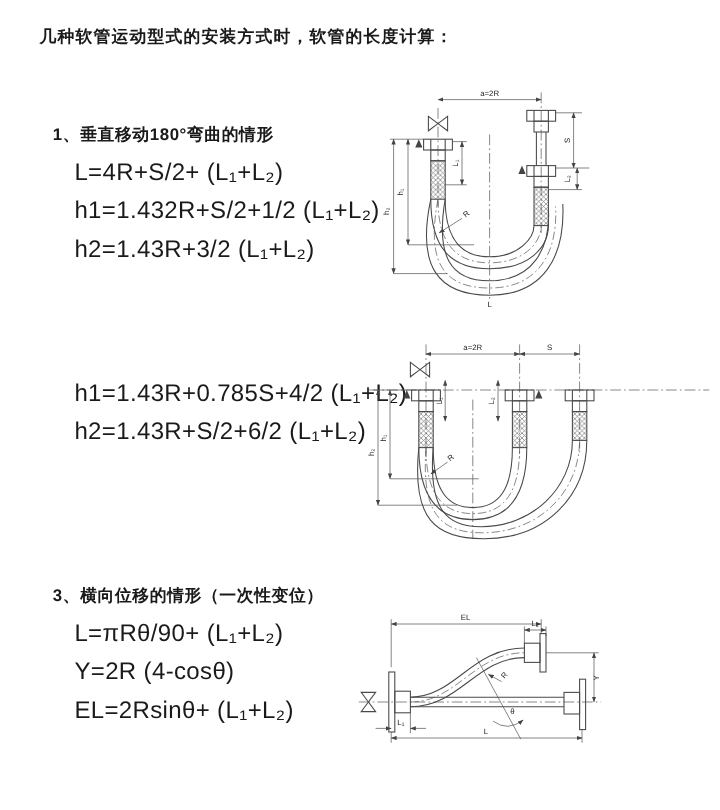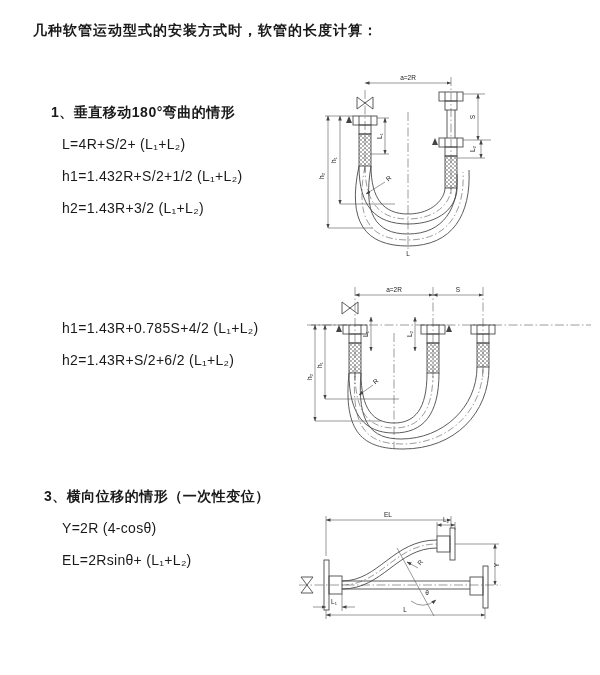--- a/index.html
+++ b/index.html
@@ -4,23 +4,23 @@
 <style>
   html,body{margin:0;padding:0;background:#fff;}
   .page{
     position:relative;width:600px;height:675px;background:#ffffff;overflow:hidden;
     font-family:"Liberation Sans","DejaVu Sans",sans-serif;color:#1a1a1a;
   }
   .title{
     position:absolute;left:33px;top:22px;font-size:14px;font-weight:700;letter-spacing:1px;
   }
   .sec{position:absolute;left:44px;}
-  .sec-heading{font-size:14px;font-weight:700;letter-spacing:0.5px;white-space:nowrap;text-align:center;}
+  .sec-heading{font-size:14px;font-weight:700;letter-spacing:0.5px;white-space:nowrap;}
   .formulas{margin:6px 0 0 18px;}
-  .formula{height:32px;display:flex;align-items:center;font-size:14px;letter-spacing:0.3px;white-space:nowrap;}
+  .formula{height:32px;display:flex;align-items:center;font-size:20px;letter-spacing:0.3px;white-space:nowrap;}
   .diag{position:absolute;}
   .diag .cl{stroke-dasharray:9 2.5 1.5 2.5;stroke-width:0.55;}
   .diag .cl2{stroke-dasharray:7 2.5 1.5 2.5;stroke-width:0.55;}
   .diag text{font-family:"Liberation Sans","DejaVu Sans",sans-serif;font-size:6.5px;fill:#222;stroke:none;}
 </style>
 </head>
 <body>
 
 <div class="page">
 
@@ -38,20 +38,21 @@
   <section class="sec" style="top:306px">
     <div class="formulas">
       <div class="formula">h1=1.43R+0.785S+4/2 (L₁+L₂)</div>
       <div class="formula">h2=1.43R+S/2+6/2 (L₁+L₂)</div>
     </div>
   </section>
 
   <section class="sec" style="top:488px">
     <div class="sec-heading">3、横向位移的情形（一次性变位）</div>
     <div class="formulas">
+      <div class="formula">L=πRθ/90+ (L₁+L₂)</div>
       <div class="formula">Y=2R (4-cosθ)</div>
       <div class="formula">EL=2Rsinθ+ (L₁+L₂)</div>
     </div>
   </section>
 
   <svg class="diag" style="left:303px;top:66px" width="280" height="192" viewBox="0 0 280 192">
     <defs>
       <pattern id="braid1" width="4" height="4" patternUnits="userSpaceOnUse">
         <path d="M0,4 L4,0 M0,0 L4,4" stroke="#666" stroke-width="0.5"></path>
       </pattern>

